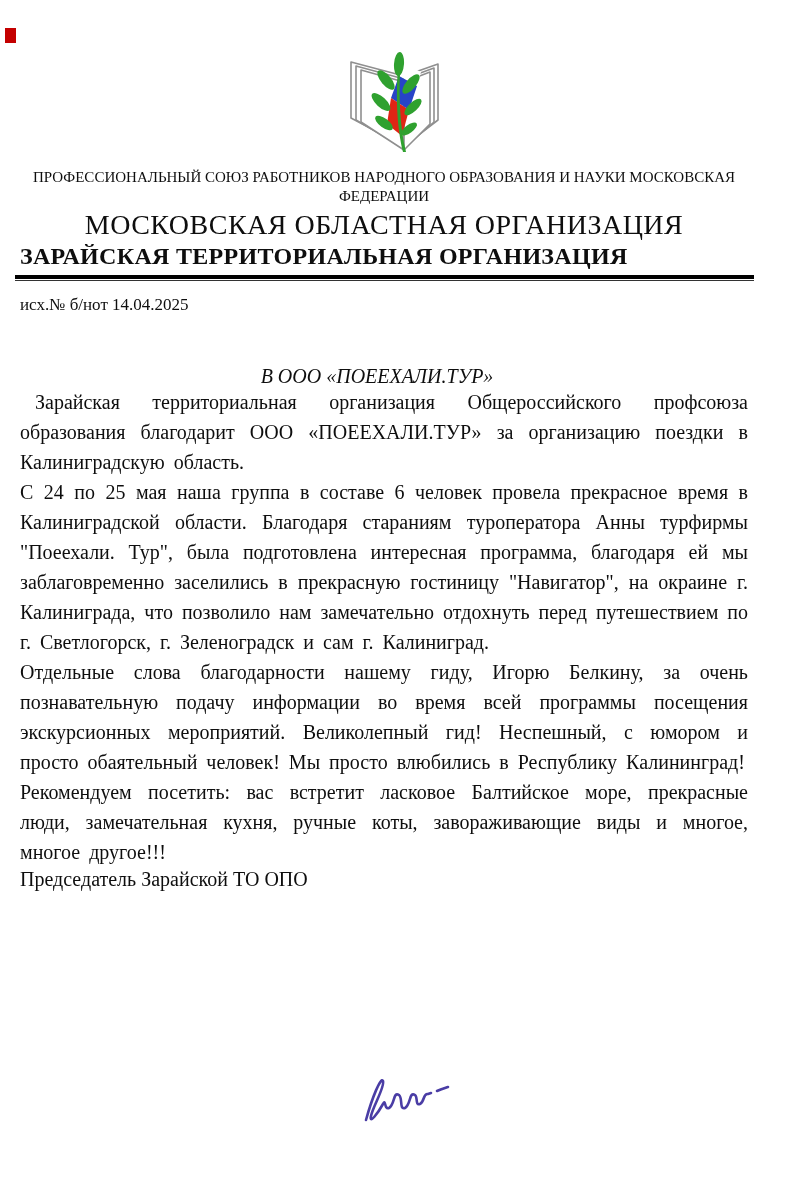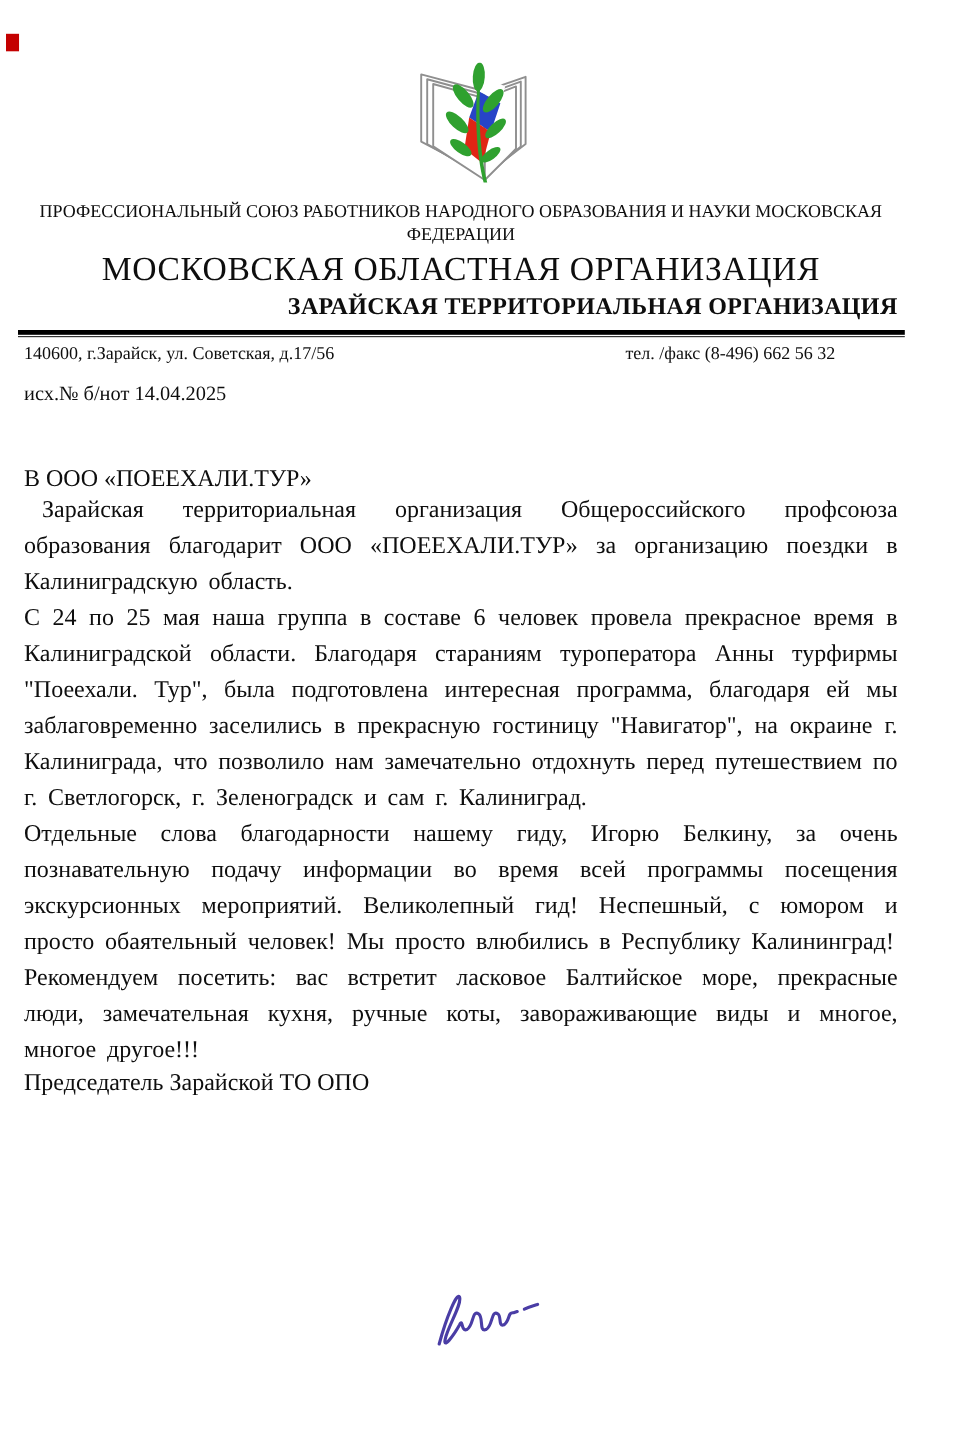--- a/index.html
+++ b/index.html
@@ -13,32 +13,32 @@
   }
   .corner-mark { position: absolute; left: 5px; top: 28px; }
   .content { padding: 0 52px 0 20px; }
 
   .logo-row { display: flex; justify-content: center; padding-top: 52px; }
   .logo-row svg { transform: translateX(10px); }
 
   .union-line { text-align: center; font-size: 15px; line-height: 19px; }
   .union-block { margin-top: 12px; }
   .regional  { text-align: center; font-size: 28px; line-height: 32px; margin-top: 3px; letter-spacing: 0.5px; }
-  .territorial { text-align: right; font-size: 20px; line-height: 30px; font-weight: bold; letter-spacing: 0.3px; }
+  .territorial { text-align: left; font-size: 24px; line-height: 30px; font-weight: bold; letter-spacing: 0.3px; }
 
   .rule-wrap { margin: 4px -6px 0 -5px; }
   .rule-thick { height: 4px; background: #000; }
   .rule-thin  { height: 1px; background: #333; margin-top: 1px; }
 
   .contact-row { display: flex; justify-content: space-between; font-size: 15px; line-height: 18px; margin-top: 5px; }
   .contact-row .phone { padding-right: 52px; }
 
   .ref-row { display: flex; font-size: 17px; line-height: 20px; margin-top: 14px; }
 
-  .recipient { text-align: left; font-size: 20px; line-height: 22px; margin-top: 50px; padding-right: 14px; }
+  .recipient { text-align: center; font-size: 20px; line-height: 22px; margin-top: 50px; padding-right: 14px; font-style: italic; }
 
   .body-text p {
     margin: 0;
     font-size: 20px;
     line-height: 30px;
     text-align: justify;
     text-align-last: left;
     word-spacing: 4px;
   }
   .p1 { margin-top: 78px; text-indent: 15px; }
@@ -98,24 +98,20 @@
     </div>
 
     <div class="regional">МОСКОВСКАЯ ОБЛАСТНАЯ ОРГАНИЗАЦИЯ</div>
     <div class="territorial">ЗАРАЙСКАЯ ТЕРРИТОРИАЛЬНАЯ ОРГАНИЗАЦИЯ</div>
 
     <div class="rule-wrap">
       <div class="rule-thick"></div>
       <div class="rule-thin"></div>
     </div>
 
-    <div class="contact-row">
-      <span class="address">140600, г.Зарайск, ул. Советская, д.17/56</span>
-      <span class="phone">тел. /факс (8-496) 662 56 32</span>
-    </div>
 
     <div class="ref-row">
       <span>исх.№ б/н</span>
       <span>от 14.04.2025</span>
     </div>
 
     <div class="recipient">В ООО «ПОЕЕХАЛИ.ТУР»</div>
 
     <div class="body-text">
       <p class="p1">Зарайская территориальная организация Общероссийского профсоюза образования благодарит ООО «ПОЕЕХАЛИ.ТУР» за организацию поездки в Калиниградскую область.</p>

